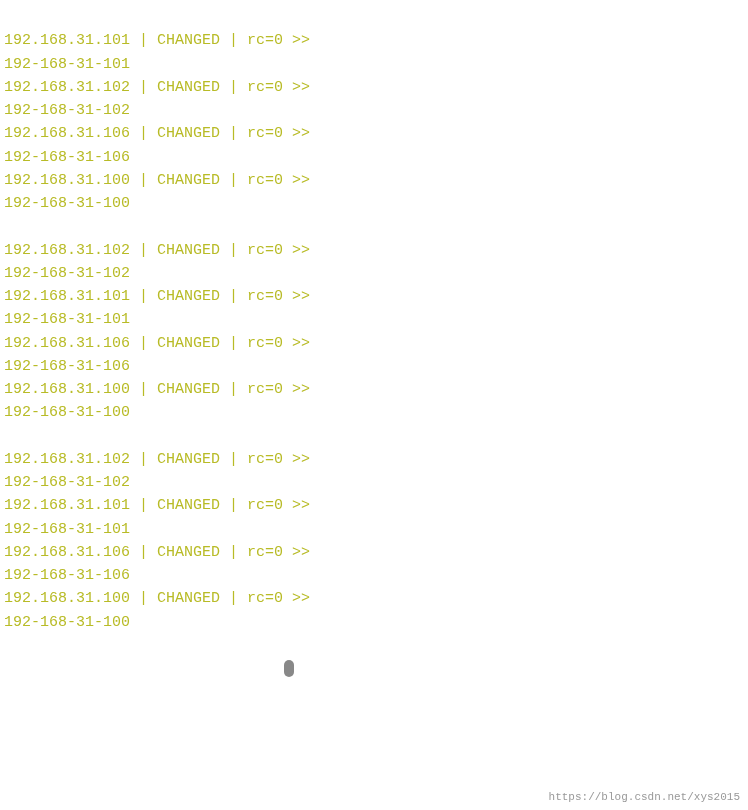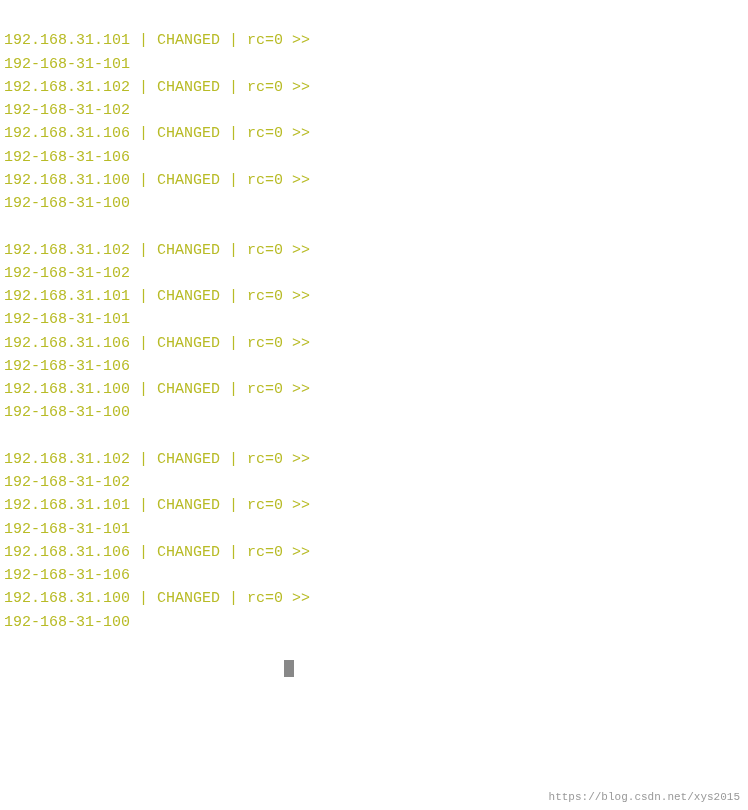--- a/index.html
+++ b/index.html
@@ -1,18 +1,19 @@
 <!DOCTYPE html>
 <html><head>
   <meta charset="utf-8">
   <style>
     * {
       margin: 0;
       padding: 0;
       box-sizing: border-box;
+      border-radius: 12px;
     }
 
     body {
       background: #ffffff;
       width: 748px;
       height: 810px;
       overflow: hidden;
       font-family: 'Courier New', Courier, monospace;
       font-size: 15px;
       line-height: 1.55;

